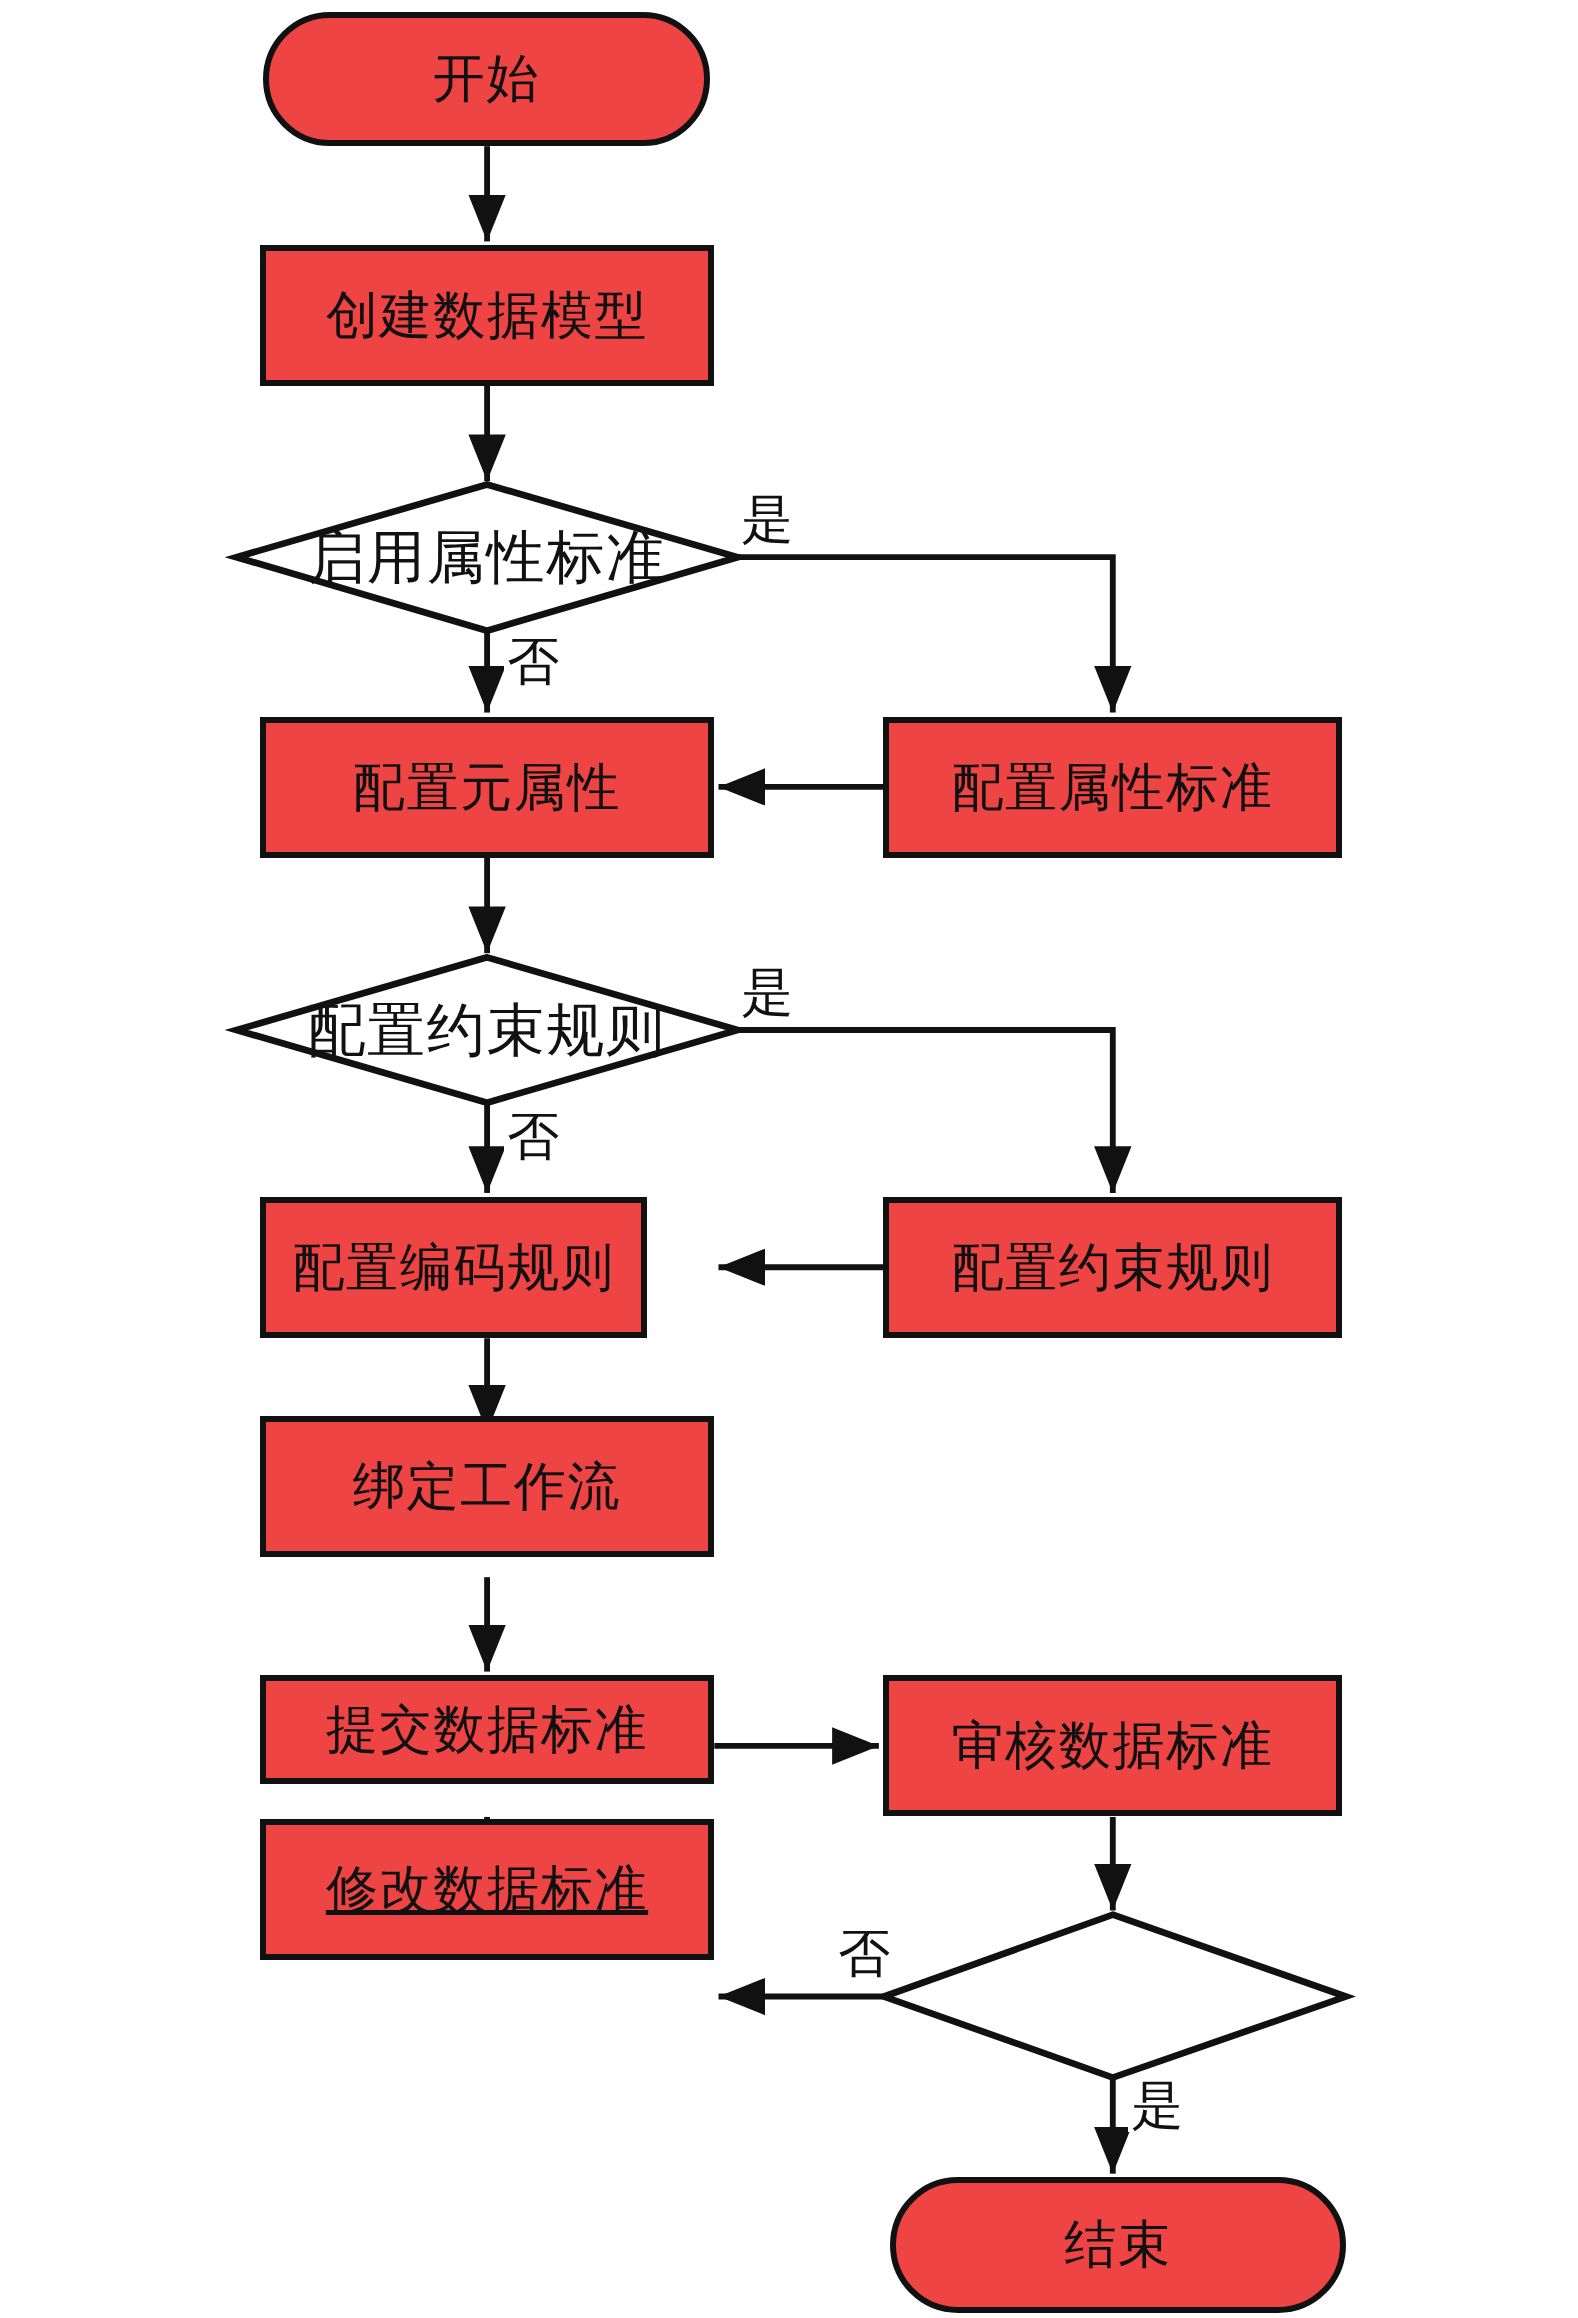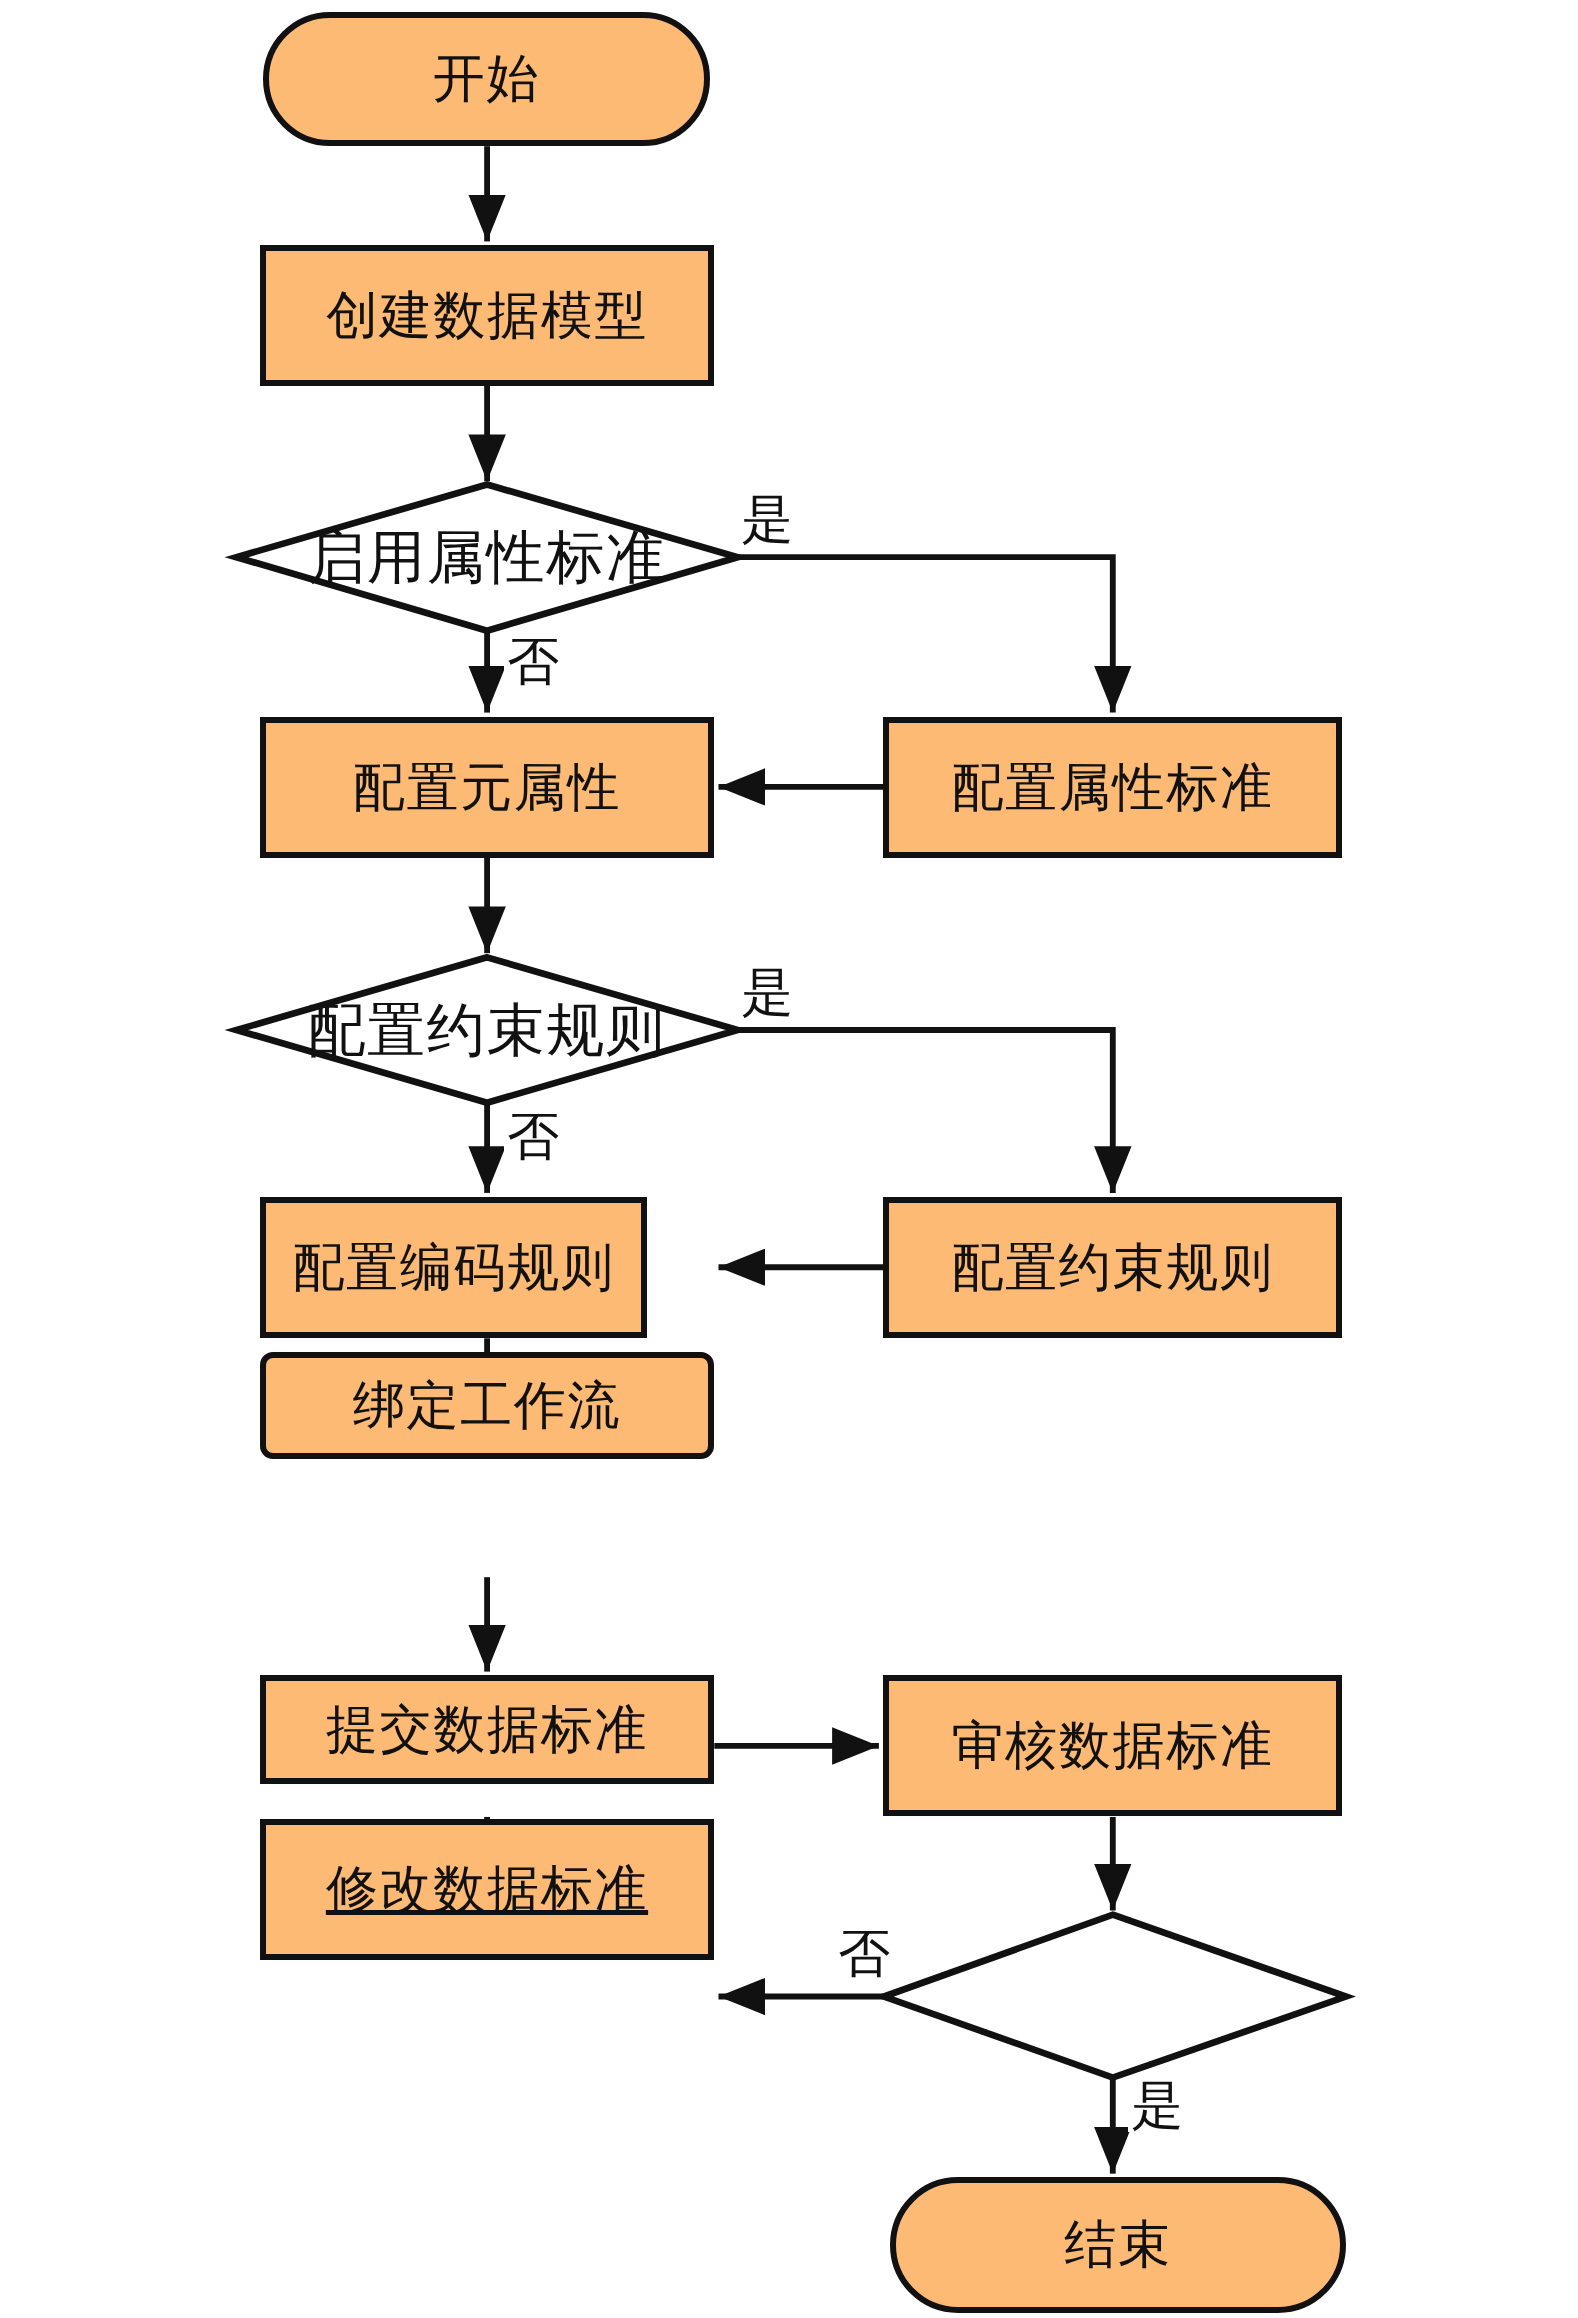--- a/index.html
+++ b/index.html
@@ -1,19 +1,19 @@
 <!DOCTYPE html>
 <html style="font-size:13.4px"><head>
 <meta charset="utf-8">
 <style>
   html,body{margin:0;padding:0;background:#ffffff;}
   #canvas{position:relative;width:1579px;height:2319px;background:#ffffff;overflow:hidden;
           font-family:"Liberation Serif", serif;color:#111111;}
   .node{position:absolute;box-sizing:border-box;display:flex;align-items:center;justify-content:center;
-        text-align:center;font-size:52px;letter-spacing:1.7px;background:#fdba74;}
+        text-align:center;font-size:52px;letter-spacing:1.7px;background:#ef4444;}
   .rect{border:6.7px solid #111111;}
   .pill{border:6.7px solid #111111;border-radius:75px;}
   .dtext{position:absolute;display:flex;align-items:center;justify-content:center;
          font-size:58px;letter-spacing:1.7px;background:transparent;}
   .elabel{position:absolute;font-size:52px;line-height:1;background:#ffffff;padding:0 3.3px;}
   svg#wires{position:absolute;left:0;top:0;width:1579px;height:2319px;}
   svg#wires path.wire{fill:none;stroke:#111111;stroke-width:7;}
   svg#wires polygon.dshape{fill:#ffffff;stroke:#111111;stroke-width:8;}
 </style>
 </head>
@@ -59,21 +59,21 @@
   <div class="node rect" style="left:260px;top:717px;width:454px;height:141px;">配置元属性</div>
 
   <div class="node rect" style="left:883px;top:717px;width:459px;height:141px;">配置属性标准</div>
 
   <div class="dtext" style="left:236px;top:959px;width:501px;height:144px;">配置约束规则</div>
 
   <div class="node rect" style="left:260px;top:1197px;width:387px;height:141px;">配置编码规则</div>
 
   <div class="node rect" style="left:883px;top:1197px;width:459px;height:141px;">配置约束规则</div>
 
-  <div class="node rect" style="left:260px;top:1352px;width:454px;height:107px;border-radius:13px;">绑定工作流</div>
+  <div class="node rect" style="left:260px;top:1416px;width:454px;height:141px;">绑定工作流</div>
 
   <div class="node rect" style="left:260px;top:1675px;width:454px;height:109px;">提交数据标准</div>
 
   <div class="node rect" style="left:883px;top:1675px;width:459px;height:141px;">审核数据标准</div>
 
   <div class="node rect" style="left:260px;top:1819px;width:454px;height:141px;text-decoration:underline;">修改数据标准</div>
 
 
   <div class="node pill" style="left:890px;top:2177px;width:456px;height:136px;">结束</div>
 

